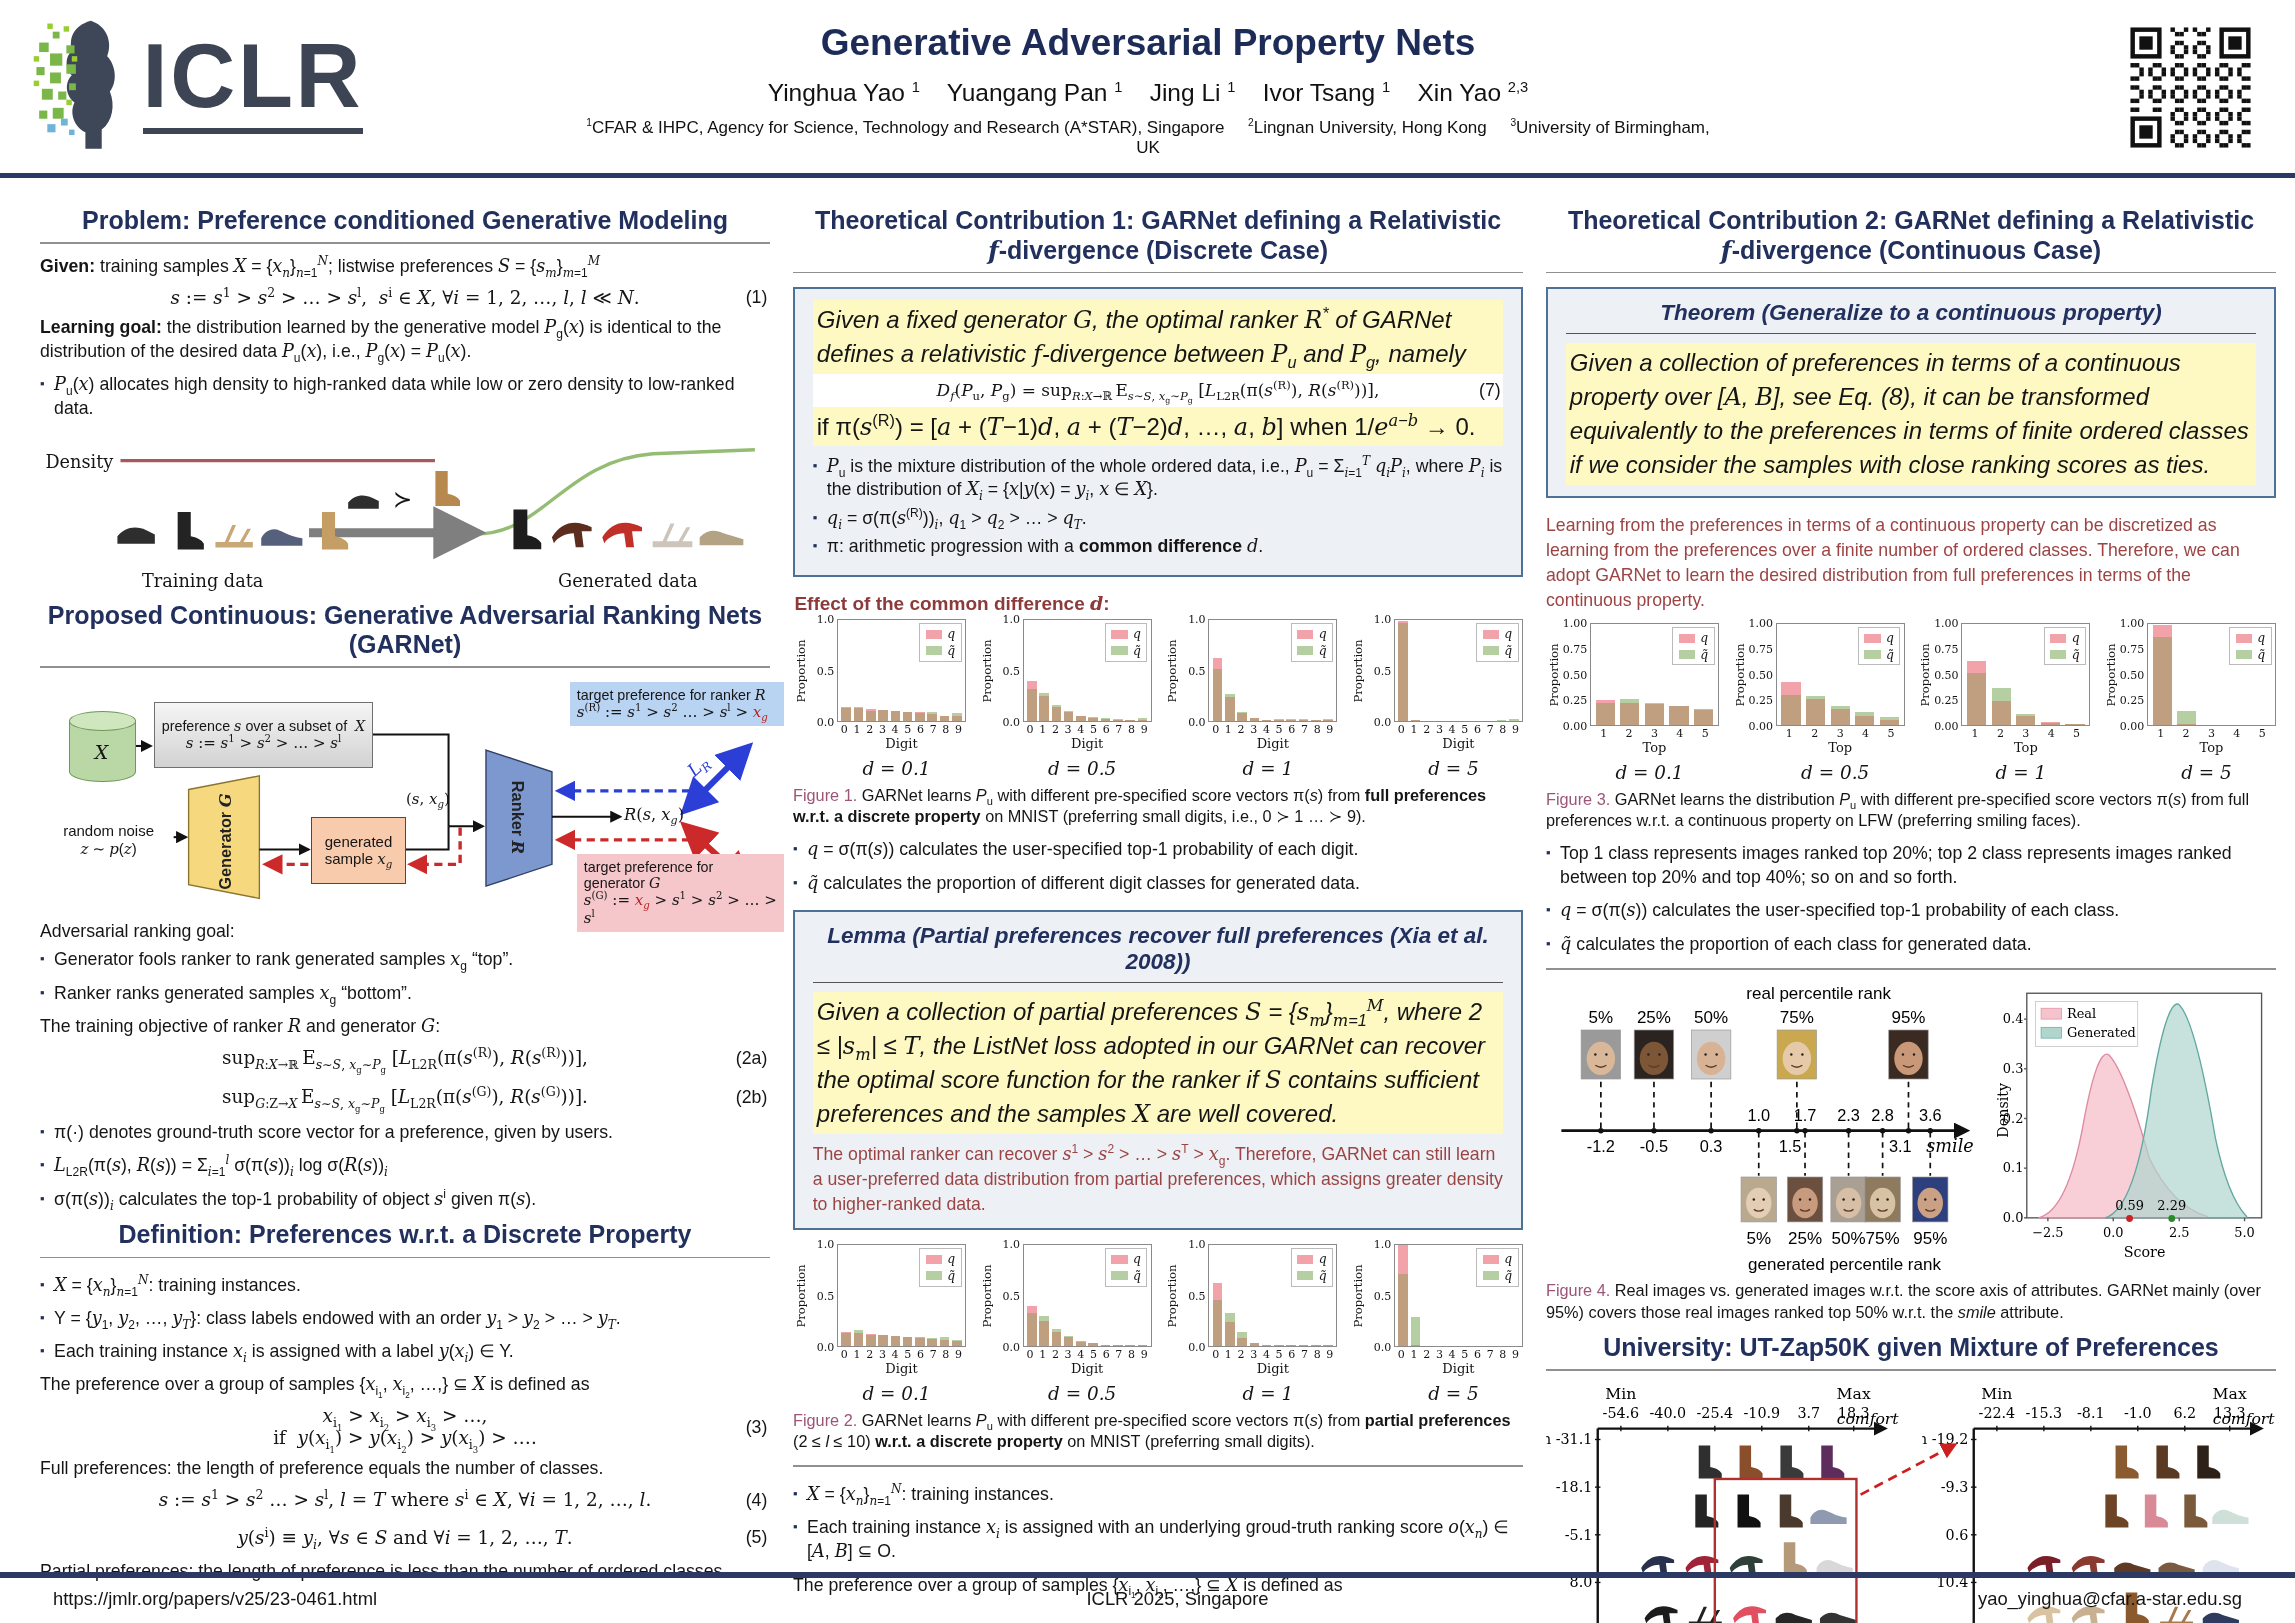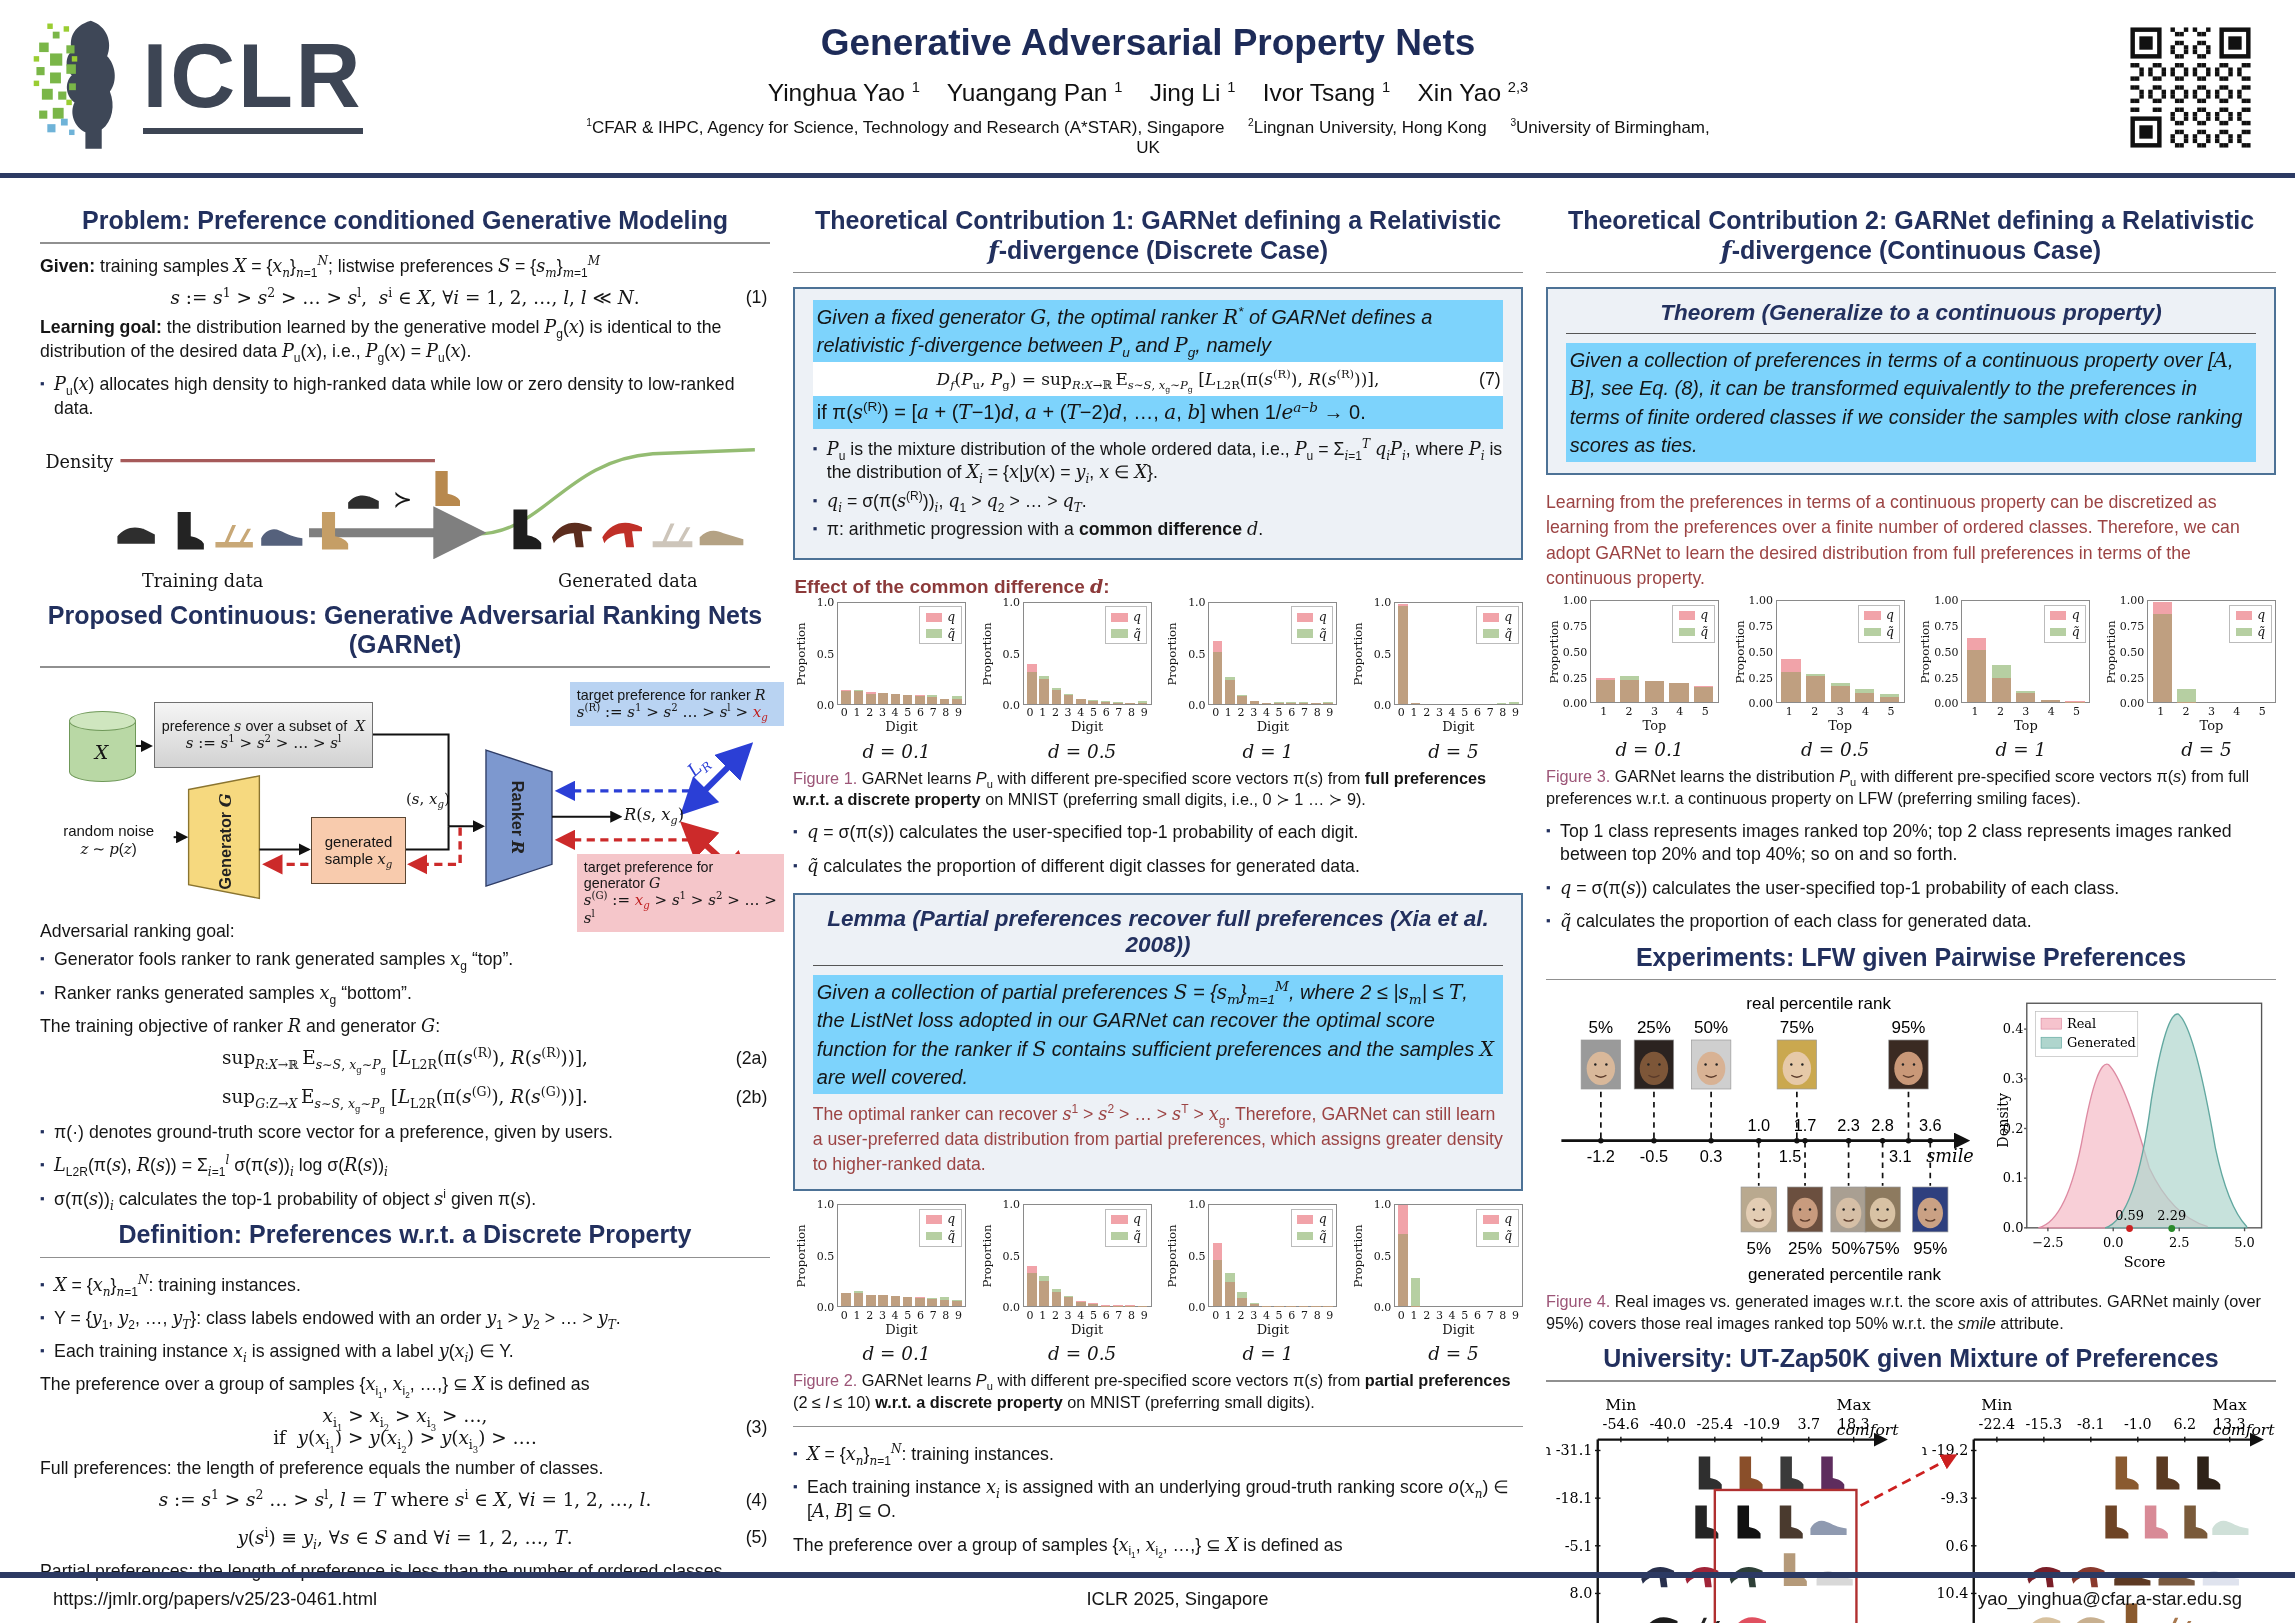--- a/index.html
+++ b/index.html
@@ -26,21 +26,21 @@
   .m i{font-family:"DejaVu Serif",serif;}
   sub,sup{font-size:68%;line-height:0;}
   .red{color:#c02020;}
   .bul{display:flex;gap:9.5px;margin:4.8px 0;}
   .bul::before{content:"▪";color:#22305e;font-size:13px;line-height:1.7;}
   .eqrow{position:relative;text-align:center;font-family:"DejaVu Serif",serif;font-size:18.4px;margin:8.2px 0;padding:0 48px;}
   .eqrow .eqnum{position:absolute;right:2.7px;top:50%;transform:translateY(-50%);font-family:"Liberation Sans",sans-serif;font-size:17.7px;}
   .box{border:2px solid #4d7296;background:#edf1f6;padding:11px 17.7px;margin:2.7px 0 11px 0;}
   .box-title{font-size:22.5px;font-weight:bold;font-style:italic;color:#22305e;text-align:center;
              padding-bottom:6.8px;border-bottom:1.4px solid #555;margin-bottom:9.5px;}
-  .box-body{background:#7dd3fc;font-style:italic;font-size:20px;line-height:1.42;padding:2.7px 4.1px;}
+  .box-body{background:#fef9c3;font-style:italic;font-size:24px;line-height:1.42;padding:2.7px 4.1px;}
   .rednote{color:#9c4444;font-size:17.7px;line-height:1.42;margin-top:8.2px;}
   .redpara{color:#9c4444;font-size:17.7px;line-height:1.42;margin:4.1px 0 6.8px 0;}
   .effect{color:#8c3a3a;font-size:19px;font-weight:bold;margin:4.1px 0 1.4px 1.4px;}
   .figcap{font-size:16.3px;line-height:1.34;margin:5.4px 0;}
   .figlab{color:#9c5577;}
   
   .charts{display:flex;justify-content:space-between;margin-top:2.7px;}
   .cpanel{display:flex;flex-direction:column;align-items:center;}
   .cp-row{display:flex;align-items:stretch;}
   .cp-ylab{width:15px;display:flex;align-items:center;justify-content:center;}
@@ -1434,21 +1434,20 @@
       <div class="bul bt m">
           <span>Top 1 class represents images ranked top 20%; top 2 class represents images ranked between top 20% and top 40%; so on and so forth.</span>
         </div>
       <div class="bul bt m">
           <span><i>q</i> = σ(π(<i>s</i>)) calculates the user-specified top-1 probability of each class.</span>
         </div>
       <div class="bul bt m">
           <span><i>q̃</i> calculates the proportion of each class for generated data.</span>
         </div>
 
-      <div class="sh">Experiments: LFW given Pairwise Preferences</div>
       <div class="shrule"></div>
       <div class="figrow">
         <svg id="fig4Left" width="450" height="294" viewBox="0 0 660 432">
             <defs>
               <marker id="ar-k2" viewBox="0 0 10 10" refX="8" refY="5" markerWidth="6" markerHeight="6" orient="auto-start-reverse">
                 <path d="M0,0 L10,5 L0,10 z" fill="#111"></path>
               </marker>
             </defs>
             <text x="400" y="26" text-anchor="middle" font-size="25" class="svgtext">real percentile rank</text>
             <text x="80" y="62" text-anchor="middle" font-size="25" class="svgtext">5%</text>

